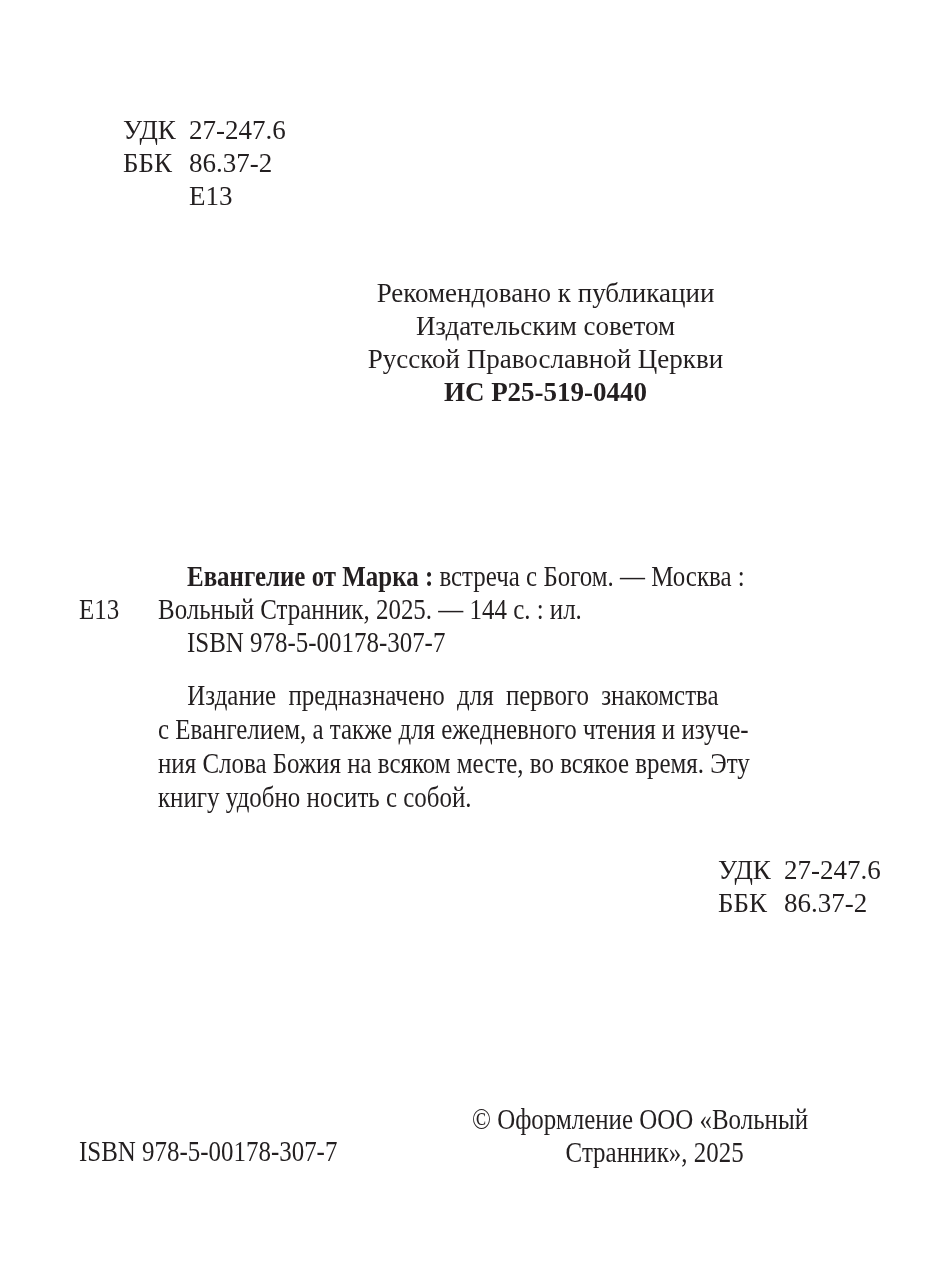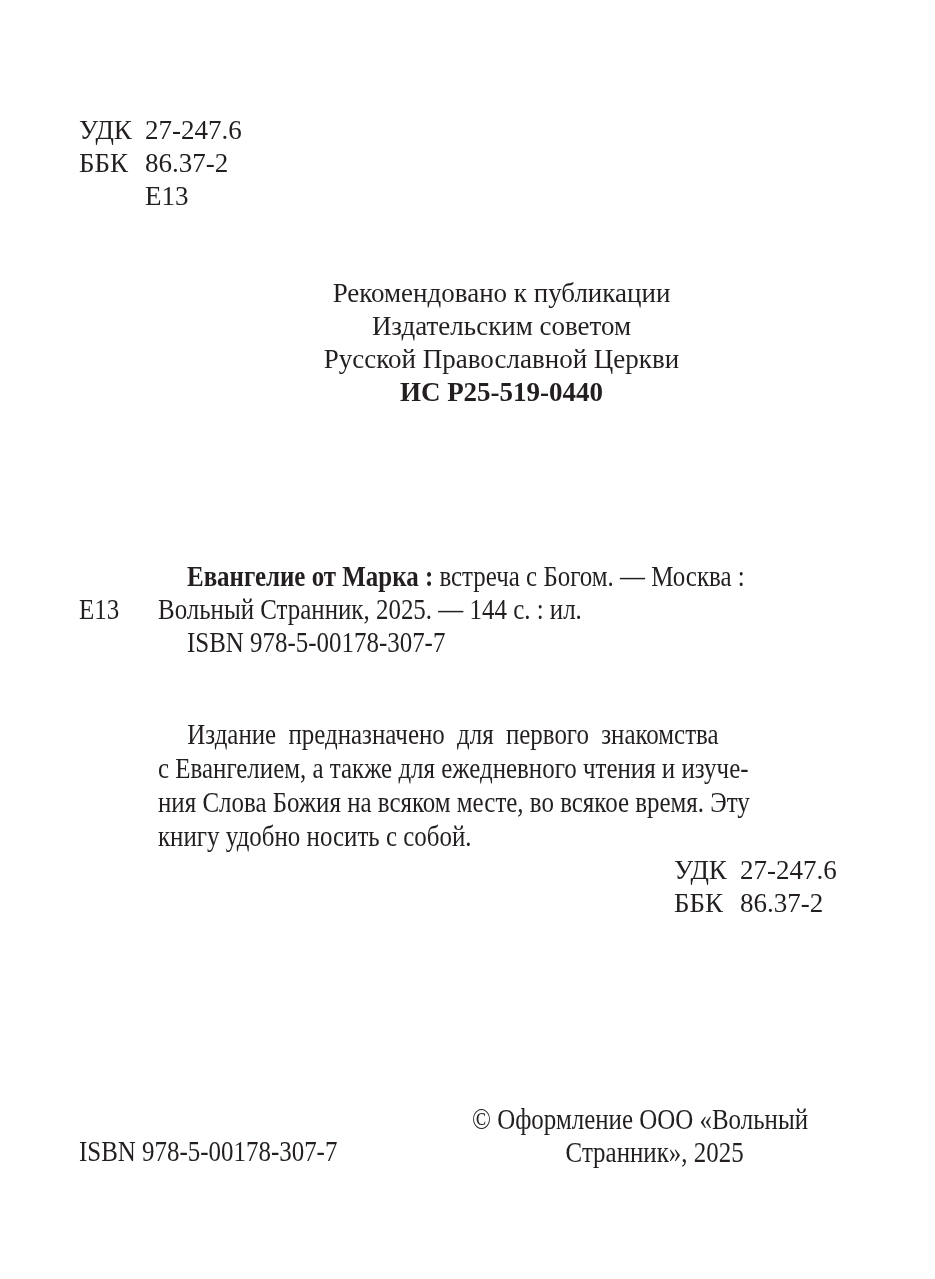--- a/index.html
+++ b/index.html
@@ -9,21 +9,21 @@
   }
   body {
     width: 935px;
     height: 1279px;
     position: relative;
     overflow: hidden;
     color: #231f20;
     font-family: "Liberation Serif", "DejaVu Serif", serif;
   }
   .abs { position: absolute; white-space: nowrap; }
-  .wide { font-size: 27px; line-height: 33px; }
+  .wide { font-size: 27px; line-height: 33px; margin-left: 44px; }
   .cond {
     font-size: 29px;
     line-height: 33px;
     transform-origin: 0 0;
   }
   .codes-top { left: 79px; top: 114px; }
   .code-row { display: flex; }
   .code-label { width: 66px; display: inline-block; }
   .code-indent { padding-left: 66px; }
 
@@ -36,21 +36,21 @@
   .catalog { left: 79px; top: 560px; width: 800px; }
   .catalog .line { position: relative; height: 33px; }
   .catalog .lbl { position: absolute; left: 0; top: 0; }
   .catalog .txt {
     position: absolute; top: 0;
     transform: scaleX(0.86);
     transform-origin: 0 0;
   }
   .b { font-weight: bold; }
 
-  .annotation { left: 158px; top: 718px; width: 690px; font-family: Liberation Serif, serif; }
+  .annotation { left: 158px; top: 679px; width: 690px; font-family: Liberation Serif, serif; }
   .annotation .ln {
     height: 34px;
     transform-origin: 0 0;
     transform: scaleX(0.86);
     white-space: nowrap;
   }
 
   .codes-bottom { left: 674px; top: 854px; }
   .codes-bottom .code-label { width: 66px; }
 

